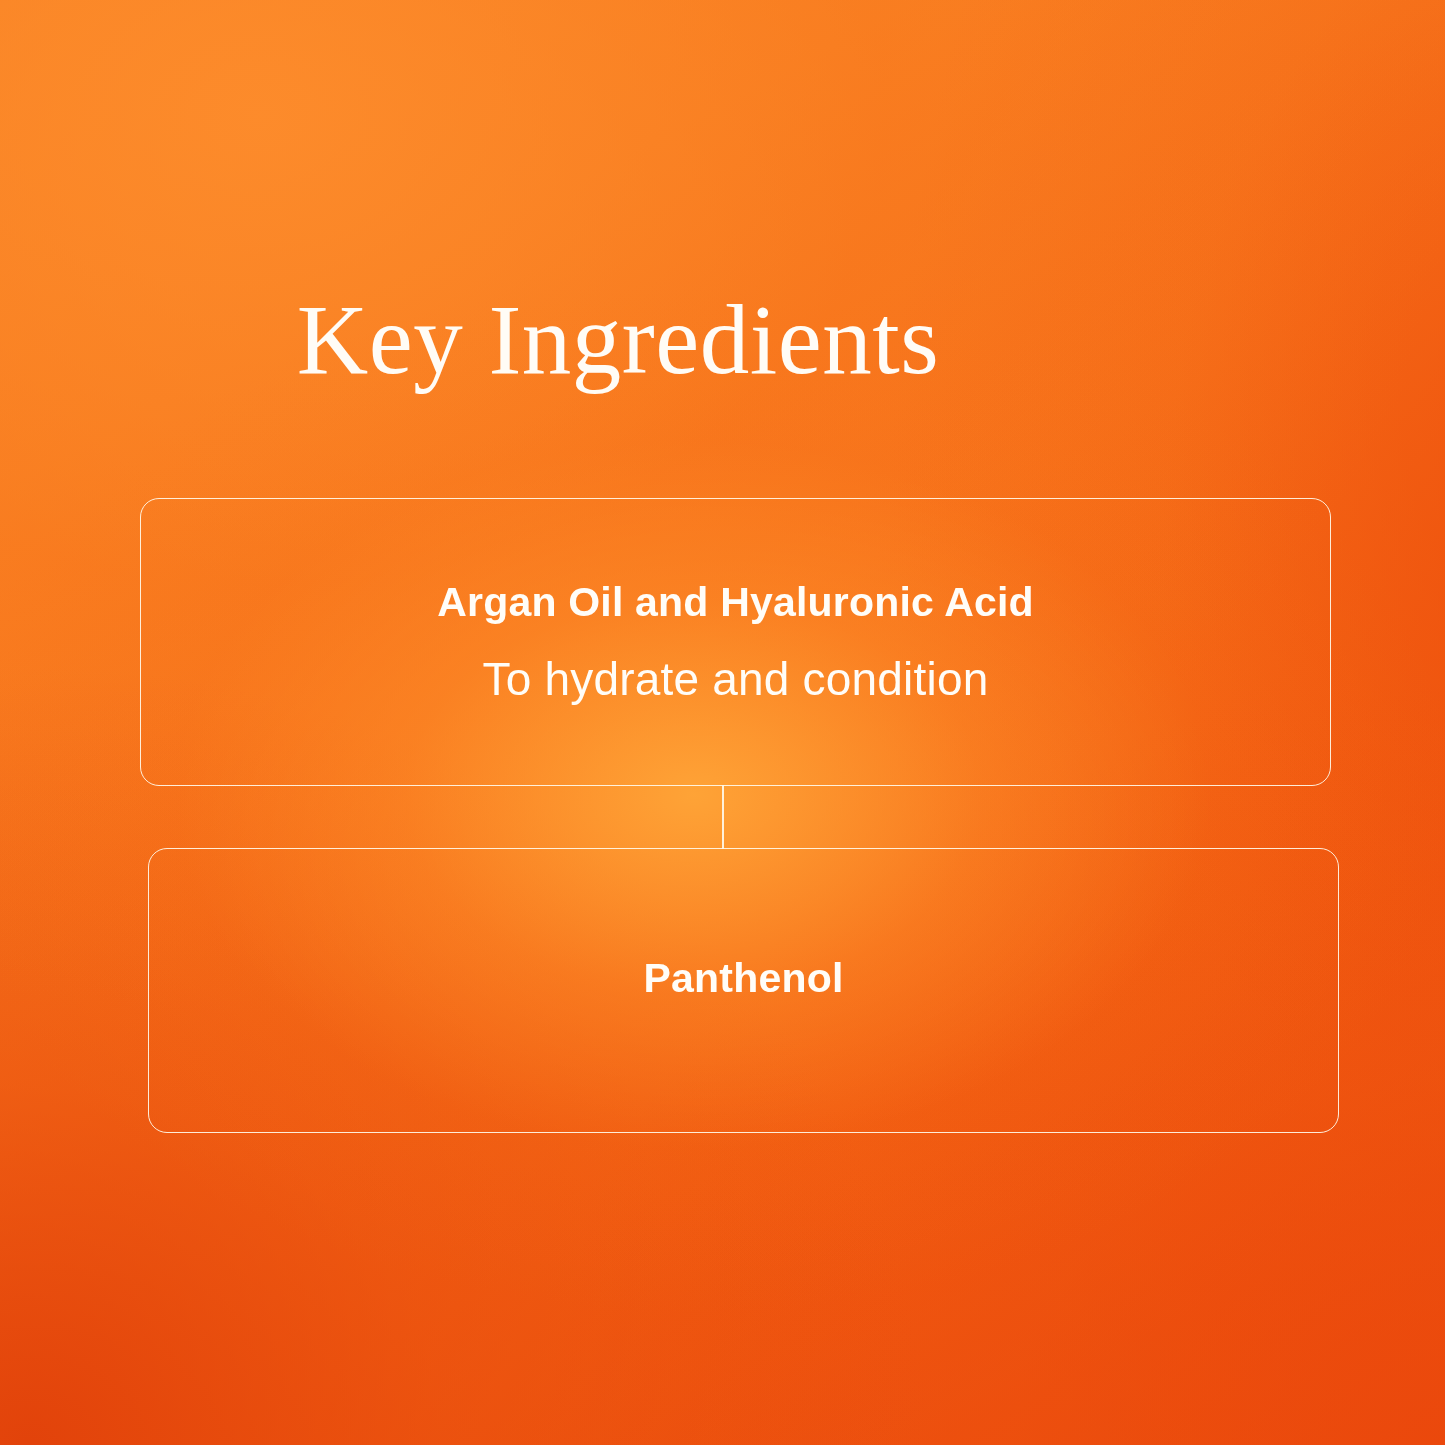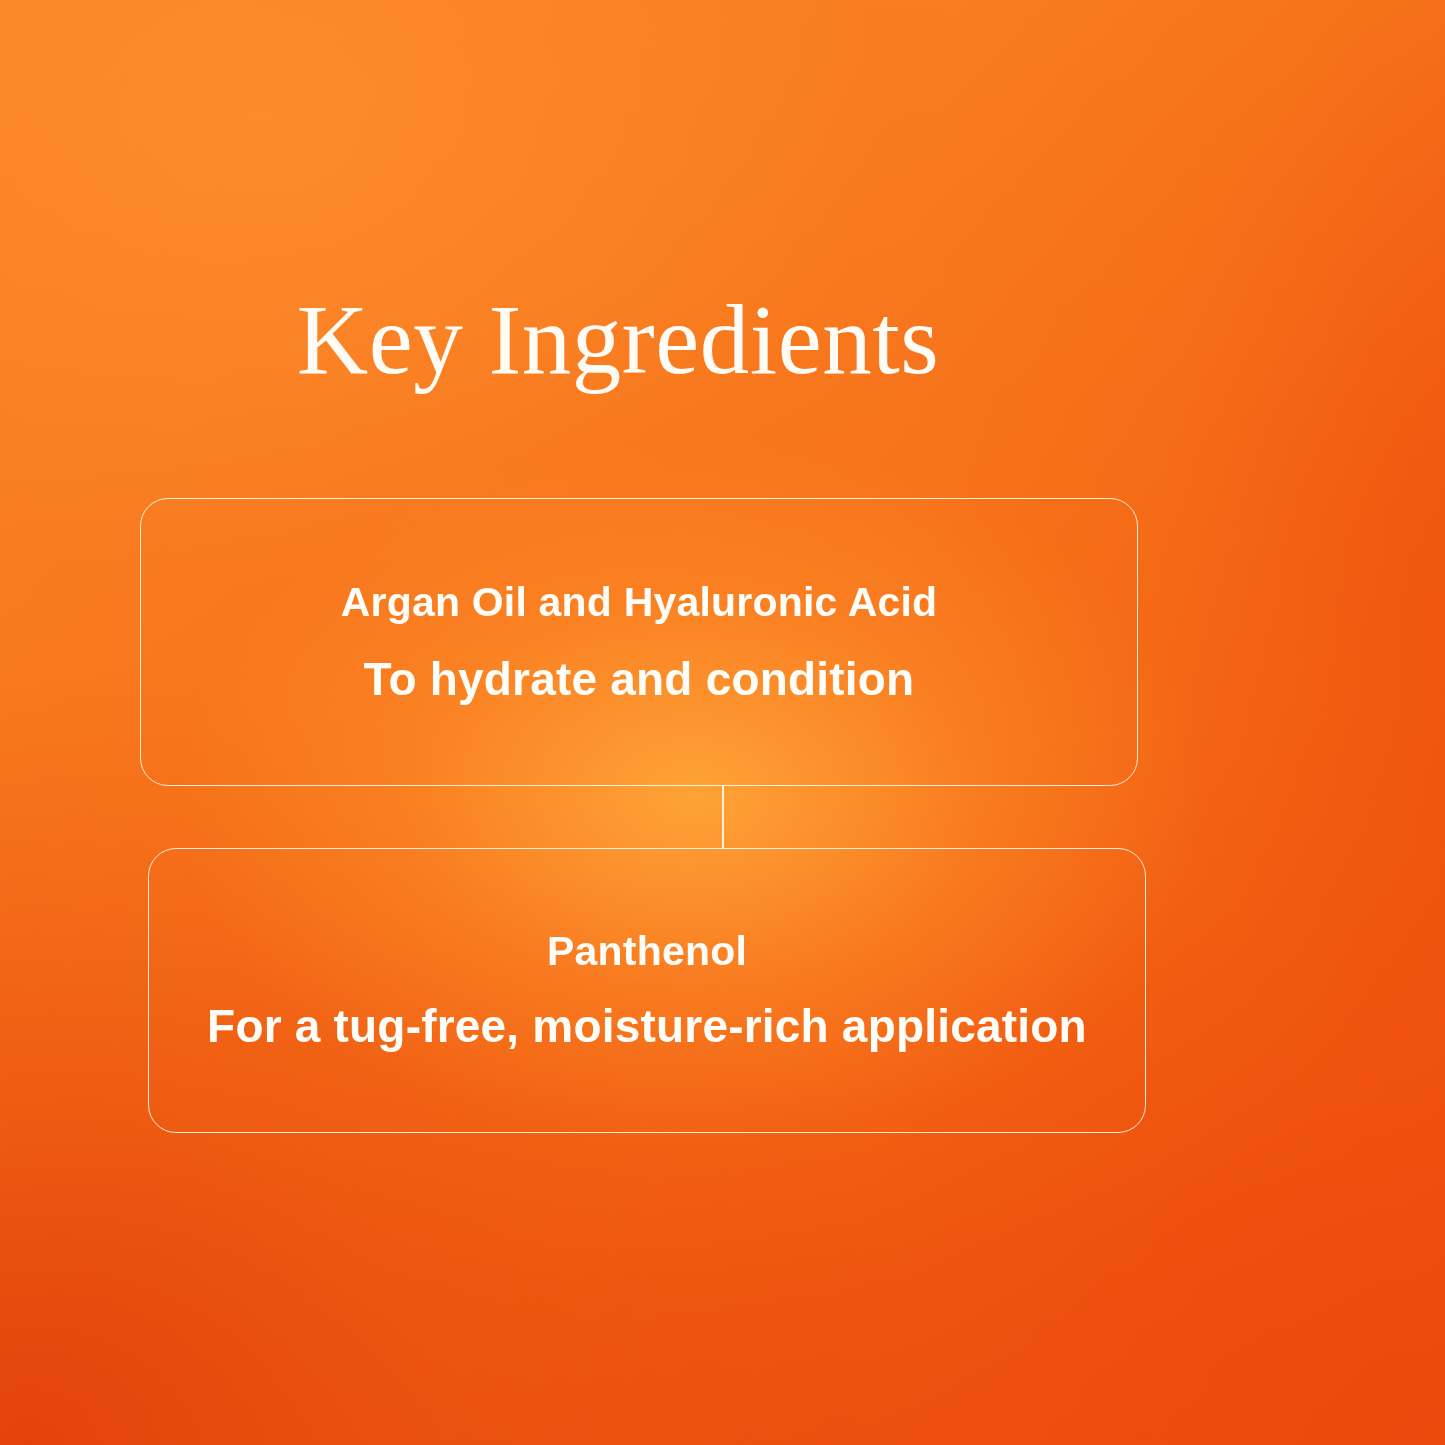--- a/index.html
+++ b/index.html
@@ -66,24 +66,24 @@
     line-height: 1.05;
     letter-spacing: 0.5px;
     color: #FFFCF6;
     white-space: nowrap;
   }
 
   
   .card {
     position: absolute;
     left: 140px;
-    width: 998px;
+    width: 1191px;
     box-sizing: border-box;
     border: 1.6px solid rgba(255,248,233,0.92);
-    border-radius: 28px;
+    border-radius: 19px;
     background: transparent;
     display: flex;
     flex-direction: column;
     align-items: center;
     justify-content: center;
   }
 
   #card-1 { top: 498px; height: 288px; }
   #card-2 { top: 848px; height: 285px; margin-left: 8px; }
 
@@ -93,21 +93,21 @@
     font-size: 41px;
     letter-spacing: 0.2px;
     color: #FFFDF8;
     margin: 0 0 28px 0;
     text-align: center;
     white-space: nowrap;
   }
 
   .card-sub {
     font-family: "Liberation Sans", sans-serif;
-    font-weight: 700;
+    font-weight: 400;
     font-size: 46px;
     letter-spacing: 0.2px;
     color: #FFFDF8;
     margin: 0;
     text-align: center;
     white-space: nowrap;
   }
 
   #card-1 .card-heading { margin-bottom: 26px; }
   #card-2 .card-heading { margin-bottom: 24px; }
@@ -131,16 +131,15 @@
 
   <div class="card" id="card-1">
     <div class="card-heading">Argan Oil and Hyaluronic Acid</div>
     <div class="card-sub">To hydrate and condition</div>
   </div>
 
   <div class="connector"></div>
 
   <div class="card" id="card-2">
     <div class="card-heading">Panthenol</div>
-    <div class="card-sub">For a tug-free, moisture-rich application</div>
   </div>
 
 </div>
 
 </body></html>

